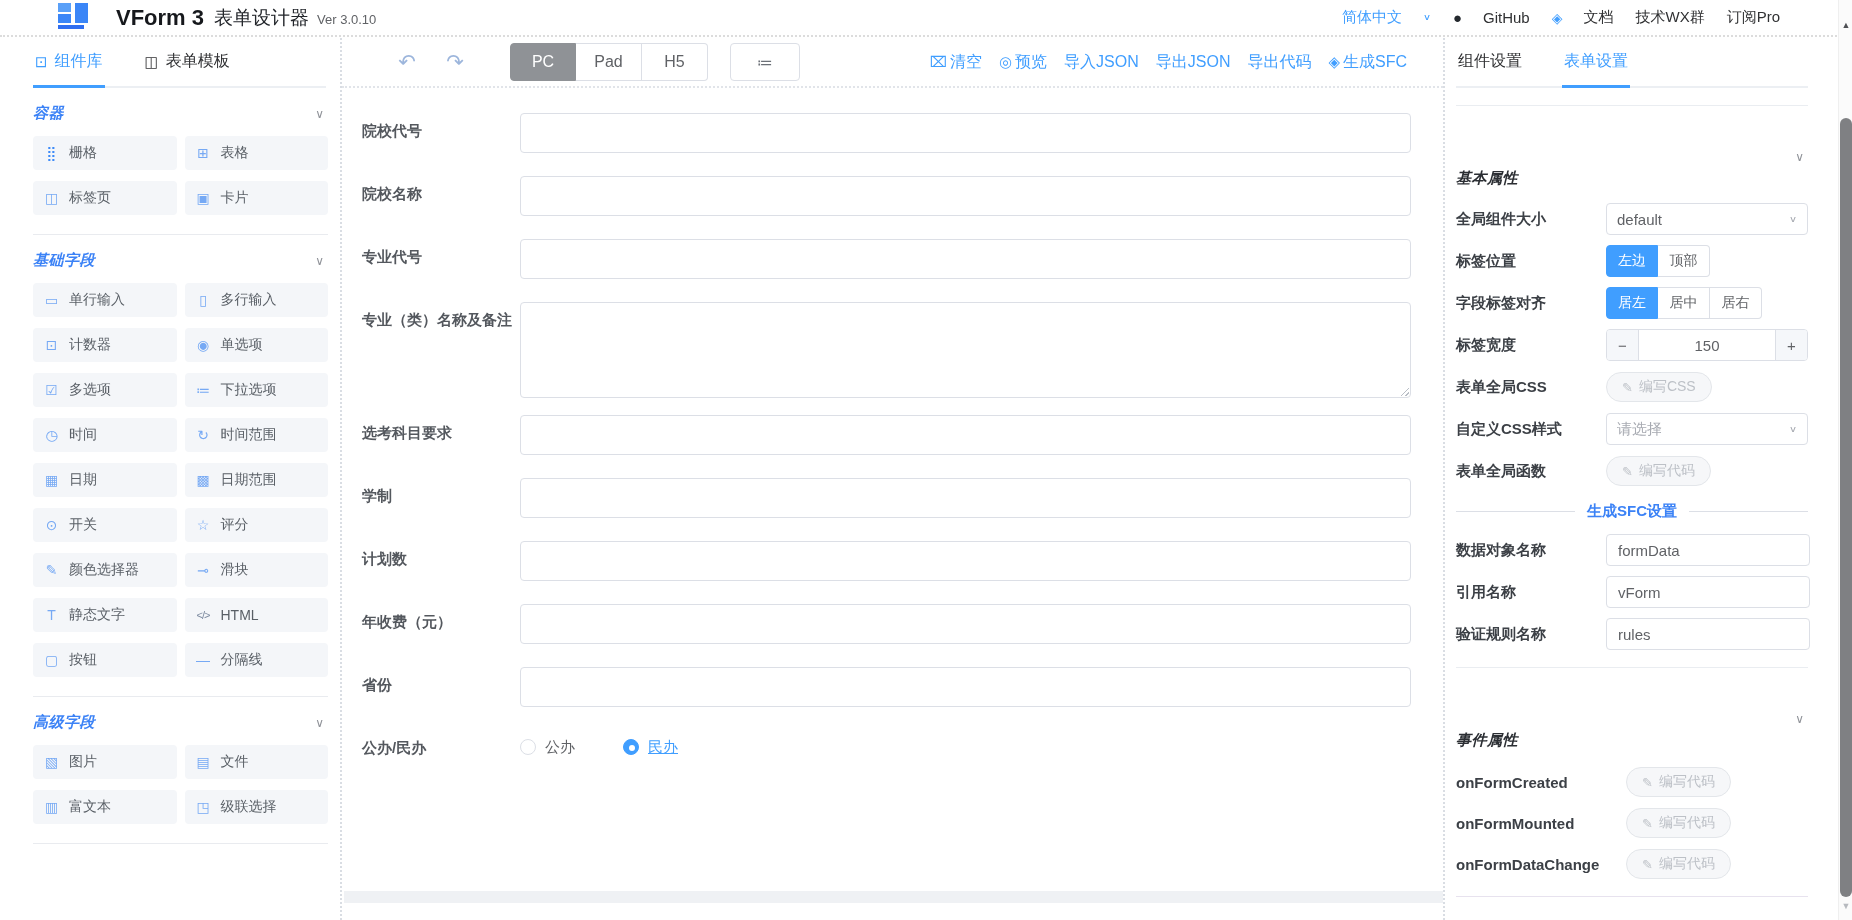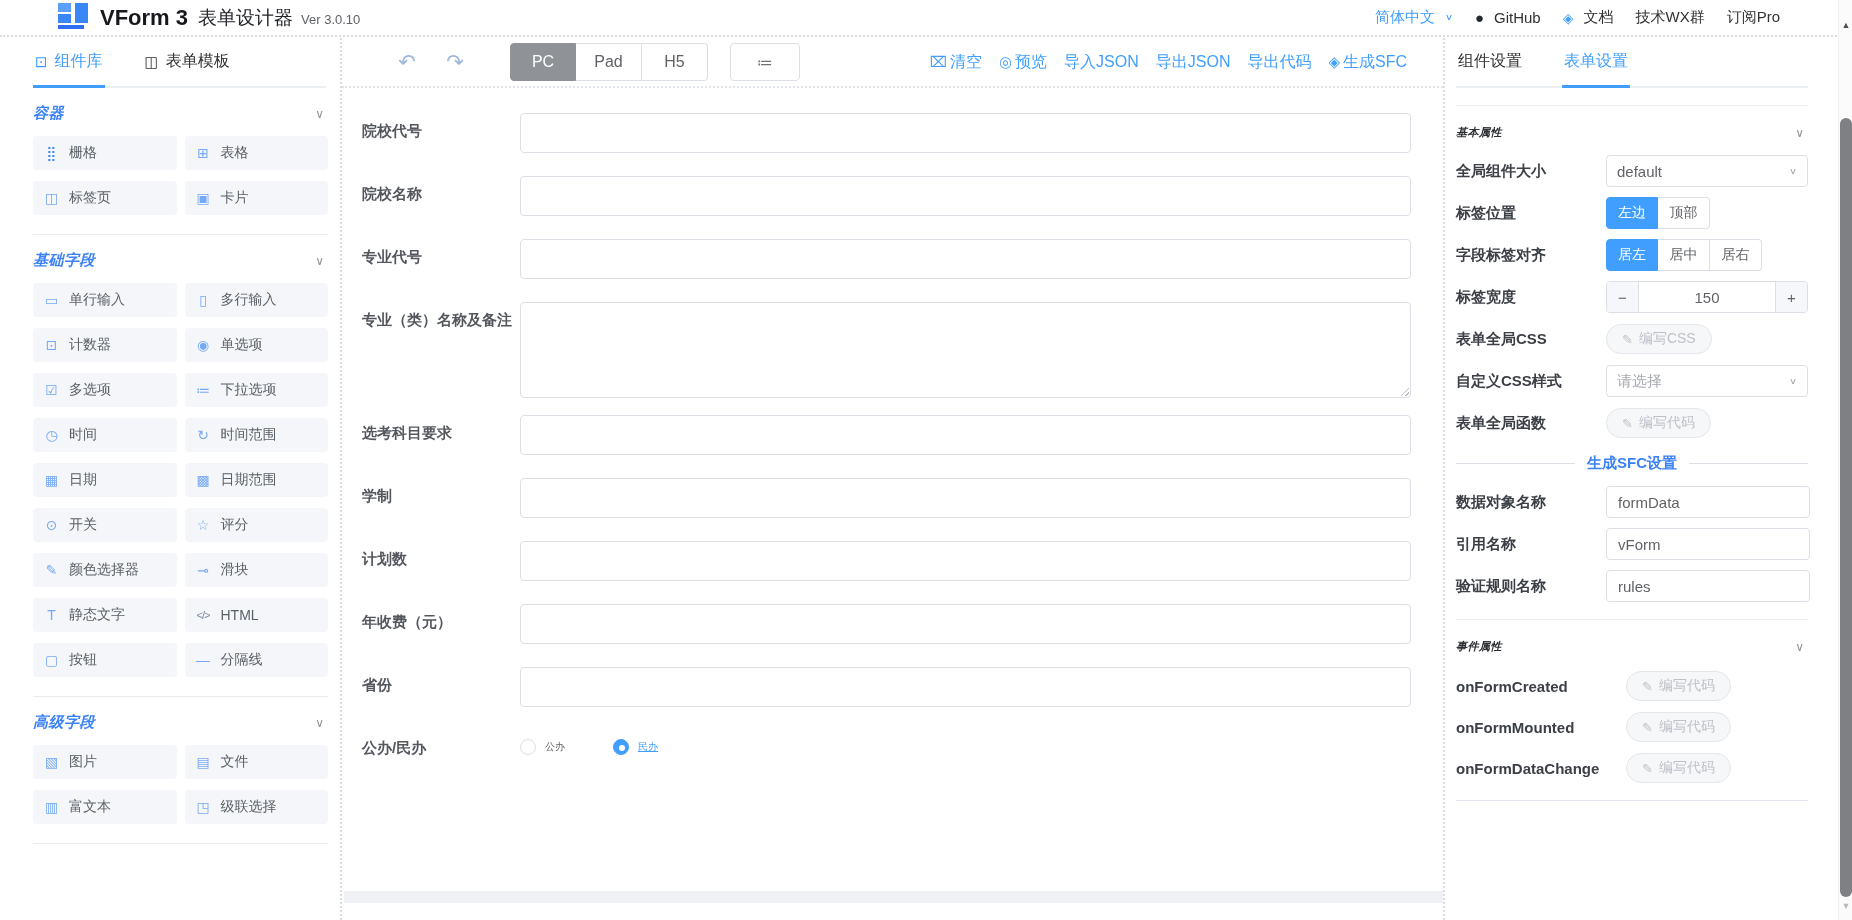--- a/index.html
+++ b/index.html
@@ -9,25 +9,25 @@
 
   
   .app-header { position:absolute; top:0; left:0; width:1852px; height:37px;
     border-bottom:2px dotted #dcdcdc; display:flex; align-items:center; }
   .logo { width:30px; height:26px; position:relative; margin-left:58px; top:-2px; }
   .logo i { position:absolute; background:#3b86f7; }
   .logo .b1 { left:0; top:0; width:13px; height:9px; background:#5aa0f8; }
   .logo .b2 { right:0; top:0; width:13px; height:20px; }
   .logo .b3 { left:0; top:11px; width:13px; height:9px; }
   .logo .b4 { left:0; top:22px; width:26px; height:4px; background:#2f6ef0; }
-  .app-title { font-size:22px; font-weight:bold; color:#16181c; margin-left:12px;text-align:right; }
+  .app-title { font-size:22px; font-weight:bold; color:#16181c; margin-left:28px;text-align:right; }
   .app-subtitle { font-size:19px; color:#23262b; margin-left:10px; }
   .app-version { font-size:13px; color:#606266; margin-left:8px; margin-top:4px; }
   .header-right { margin-left:auto; margin-right:72px; display:flex; align-items:center; gap:22px; font-size:15px; }
-  .hlink { display:flex; align-items:center; gap:10px; color:#303133; cursor:pointer; }
+  .hlink { display:flex; align-items:center; gap:21px; color:#303133; cursor:pointer; }
   .hlink.blue { color:#409eff; }
   .hicon-gh { color:#24292e; font-size:15px; }
   .hicon-docs { color:#409eff; font-size:14px; }
   .chev { font-size:11px; color:#409eff; transform:scaleY(.8); }
 
   
   .tabs { display:flex; gap:38px; border-bottom:2px solid #eceff3; height:50px; align-items:flex-end; }
   .tab { padding:0 2px 13px; border-bottom:3px solid transparent; margin-bottom:-2px;
     font-size:16px; color:#303133; display:flex; align-items:center; gap:7px; cursor:pointer; }
   .tab.active { color:#409eff; border-color:#409eff; }
@@ -77,30 +77,30 @@
   .grip { position:absolute; right:2px; bottom:2px; width:10px; height:10px;
     background:repeating-linear-gradient(-45deg, transparent 0 2px, #b9bec6 2px 3px);
     clip-path:polygon(100% 0, 100% 100%, 0 100%); }
   .radio-row { margin-top:6px; }
   .radio-group { display:flex; align-items:center; gap:48px; padding-top:6px; }
   .radio { display:flex; align-items:center; gap:9px; cursor:pointer; }
   .rdot { width:16px; height:16px; border-radius:50%; border:1px solid #dcdfe6; background:#fff; position:relative; }
   .radio.checked .rdot { background:#409eff; border-color:#409eff; }
   .radio.checked .rdot::after { content:""; position:absolute; left:5px; top:5px; width:6px; height:6px;
     border-radius:50%; background:#fff; }
-  .rlabel { font-size:10px; color:#606266; }
+  .rlabel { font-size:15px; color:#606266; }
   .radio.checked .rlabel { color:#409eff;text-decoration:underline; }
   .bottom-strip { position:absolute; left:2px; right:0; bottom:17px; height:12px; background:#eff1f4; }
 
   
   .right-panel { position:absolute; top:38px; left:1443px; width:395px; bottom:0;
     border-left:2px dotted #d9dde3; padding:0 30px 0 11px; overflow:hidden; }
   .panel-sep { border-top:1px solid #eaedf1; margin-top:17px; }
   .phead { display:flex; justify-content:space-between; align-items:center; margin:19px 0 15px; }
-  .phead b { font-style:italic; font-size:11px; color:#2b2e33; letter-spacing:.5px; }
+  .phead b { font-style:italic; font-size:15px; color:#2b2e33; letter-spacing:.5px;margin-top:44px; }
   .prow { display:flex; align-items:center; margin-bottom:10px; min-height:32px; }
   .plabel { width:150px; flex:0 0 auto; font-size:15px; font-weight:600; color:#3c4046; }
   .sel { width:204px; height:32px; border:1px solid #dcdfe6; border-radius:4px; background:#fff;
     display:flex; align-items:center; justify-content:space-between; padding:0 10px; font-size:15px;
     color:#606266; cursor:pointer; }
   .sel .schev { color:#a8abb2; font-size:11px; transform:scaleY(.8); }
   .sel.placeholder { color:#a8abb2; }
   .seg { display:flex; }
   .segbtn { min-width:52px; height:32px; padding:7px 10px; display:flex; align-items:center; justify-content:center;
     font-size:14px; background:#fff; border:1px solid #dcdfe6; border-left:none; color:#606266; cursor:pointer; }

